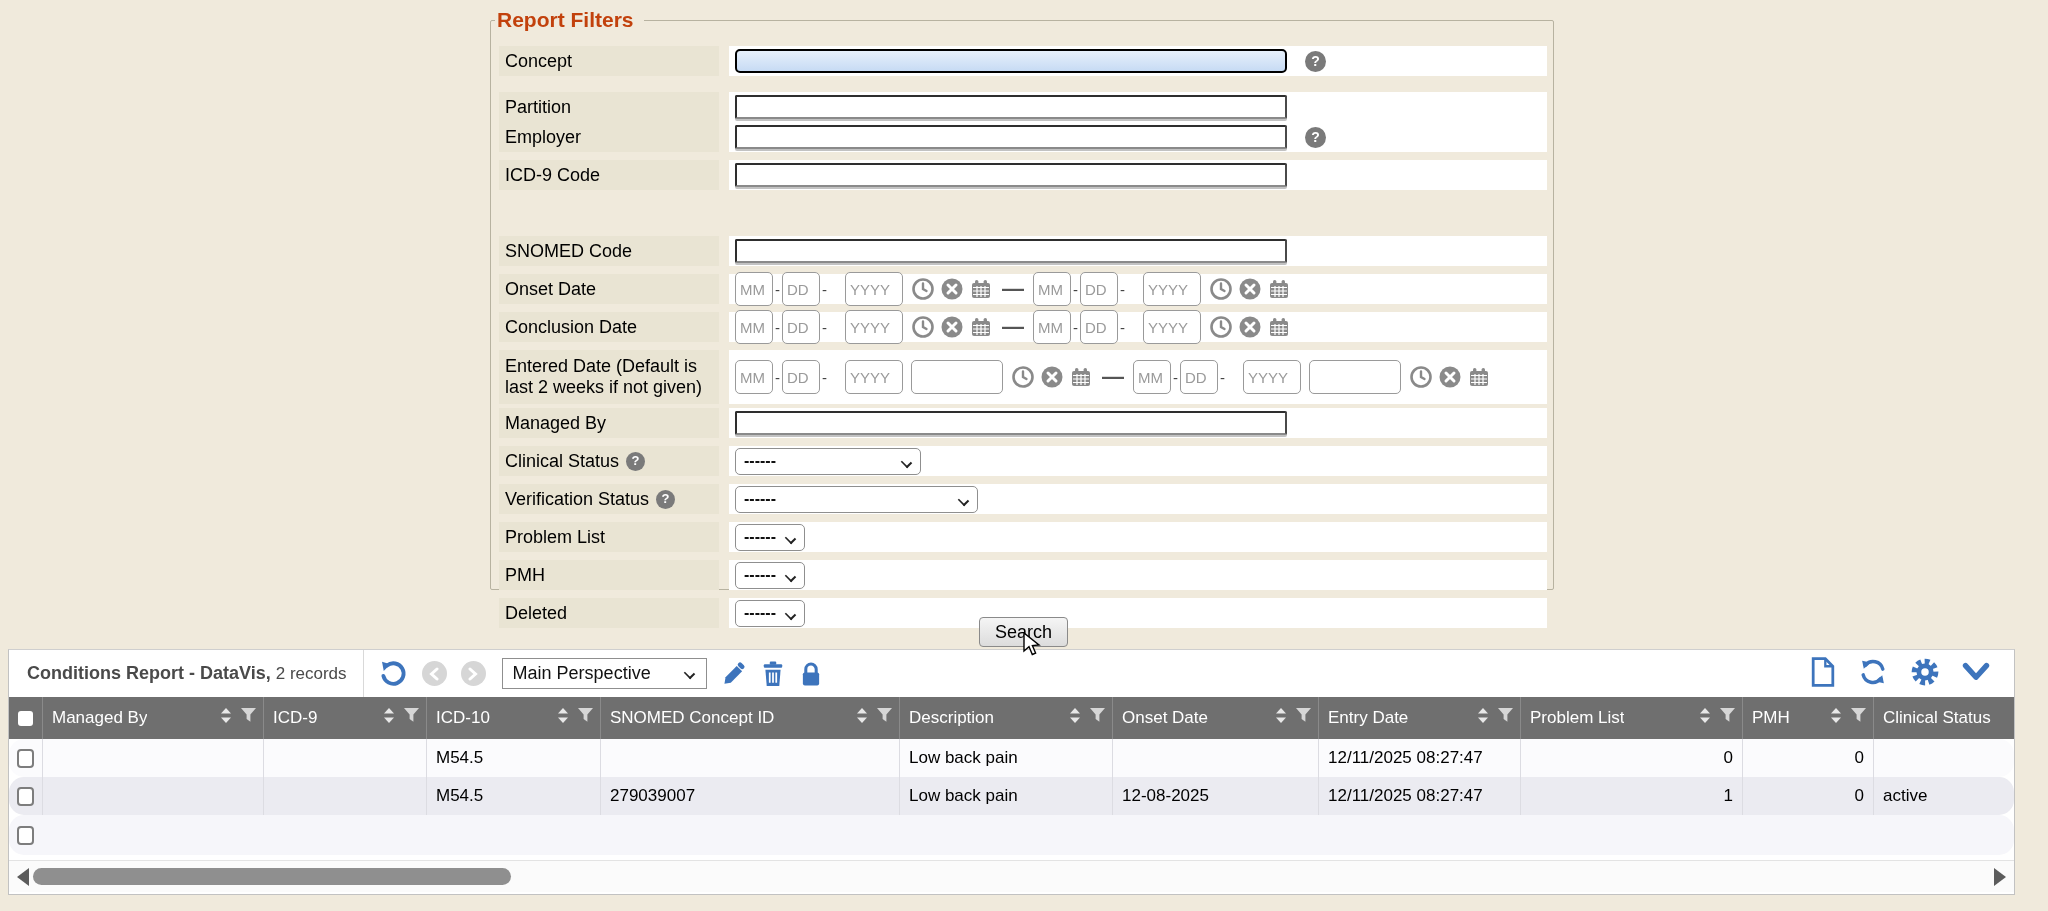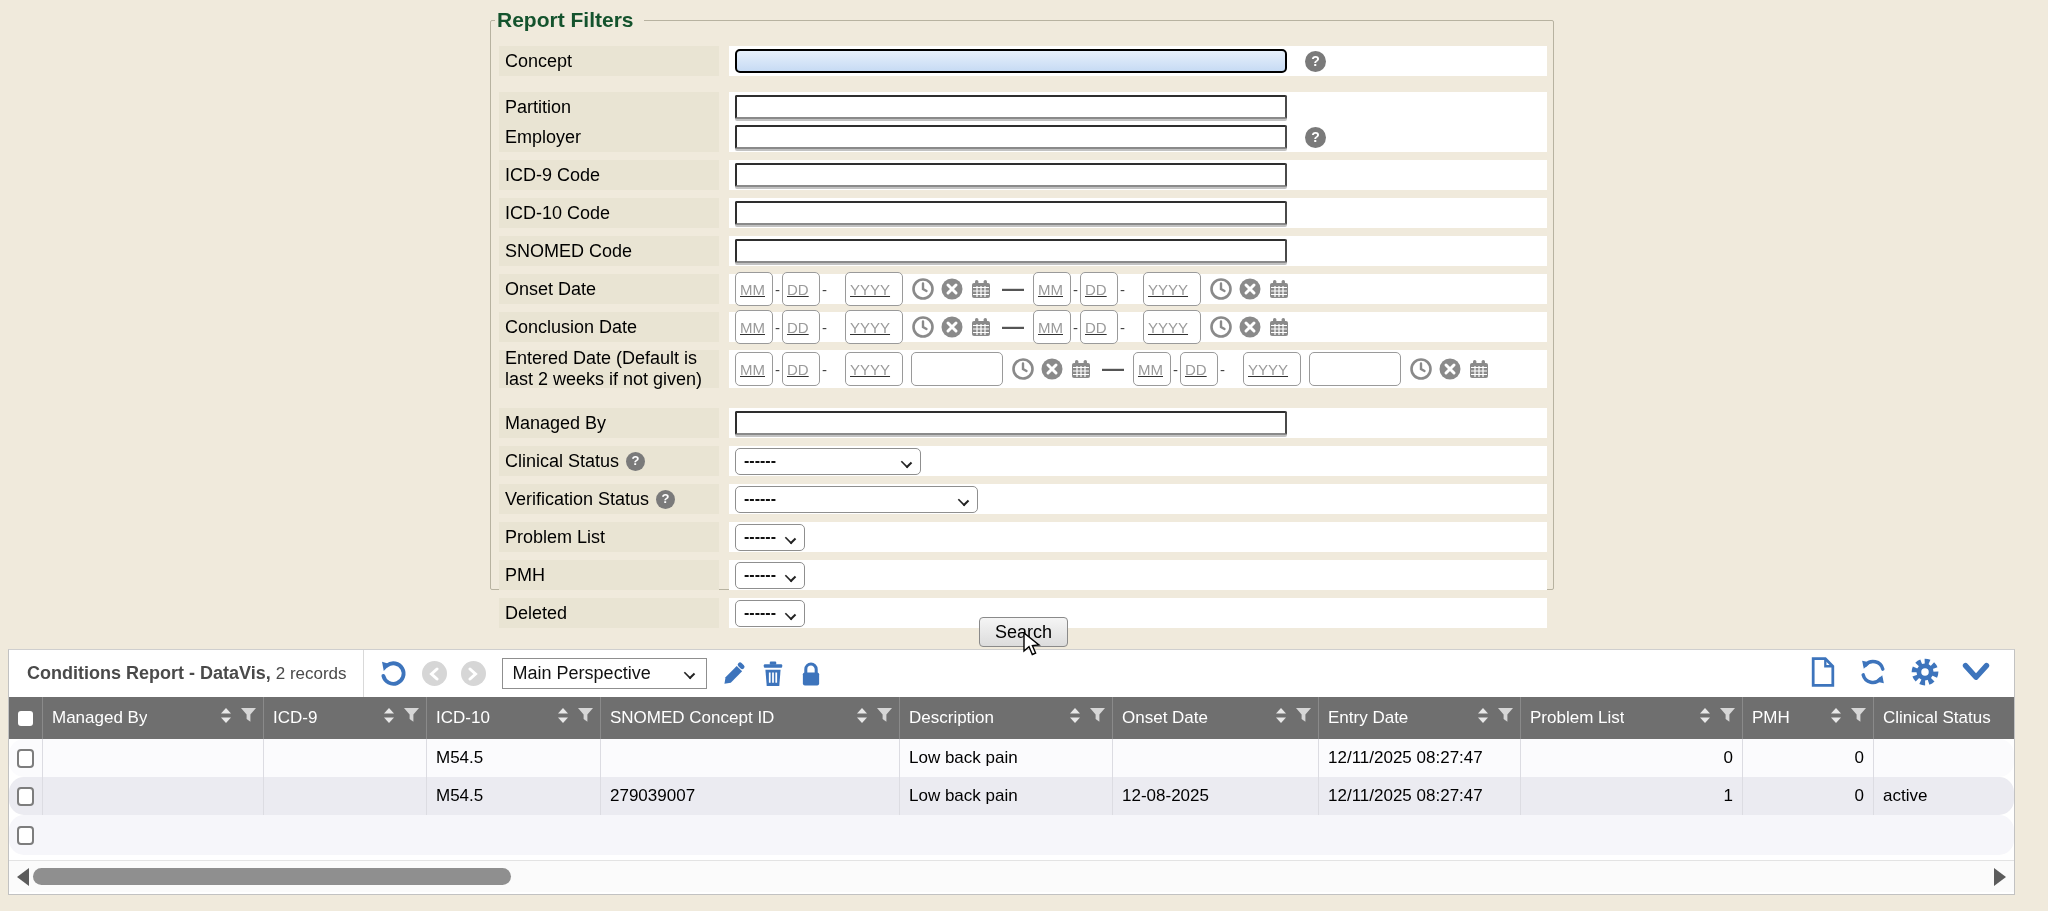--- a/index.html
+++ b/index.html
@@ -6,24 +6,24 @@
   html,body { width:2048px; height:911px; }
   body { font-family:"Liberation Sans", sans-serif; background:#f0eadc; position:relative; overflow:hidden; }
   .stage { position:absolute; top:0; left:0; width:2048px; height:911px; }
 
   
   .filter-fieldset {
     position:absolute; left:490px; top:8px; width:1064px; height:582px;
     border:1px solid #b7b2a0; border-radius:2px; background:transparent; padding:0;
   }
   .filter-fieldset legend {
-    margin-left:4px; padding:0 10px 0 2px; font-size:21px; font-weight:bold; color:#14532d;
+    margin-left:4px; padding:0 10px 0 2px; font-size:21px; font-weight:bold; color:#c2410c;
   }
   .frow { position:absolute; left:6px; width:1050px; height:30px; }
-  .frow.tall { height:38px; }
+  .frow.tall { height:54px; }
   .flabel {
     position:absolute; left:2px; top:0; width:220px; height:100%;
     background:#e9e4d3; display:flex; align-items:center; padding:0 6px;
     font-size:18px; color:#000; line-height:1.15;
   }
   .fbody {
     position:absolute; left:232px; top:0; width:818px; height:100%;
     background:#ffffff; display:flex; align-items:center; padding-left:6px;
   }
   .ftext {
@@ -38,21 +38,21 @@
     box-shadow:none;
   }
   .help-badge {
     width:21px; height:21px; border-radius:50%; background:#7a7a7a; color:#fff;
     font-size:14px; font-weight:bold; display:inline-flex; align-items:center; justify-content:center;
     margin-left:18px; flex:none;
   }
   .help-badge.inlabel { margin-left:7px; width:19px; height:19px; font-size:13px; }
   .din {
     height:24px; border:1px solid #9a9a9a; border-radius:5px; background:#fff;
-    font-size:15px; font-family:"Liberation Sans",sans-serif; color:#333; padding:16px 4px;text-decoration:underline;
+    font-size:15px; font-family:"Liberation Sans",sans-serif; color:#333; padding:16px 4px;
   }
   .din::placeholder { color:#9a9a9a; opacity:1; }
   .din.mm { width:38px; }
   .din.yy { width:58px;margin-left:16px; }
   .din.tm { width:92px; margin-left:8px; }
   .hy { color:#444; font-size:15px; margin:0 2px; }
   .icoset { display:inline-flex; align-items:center; gap:5px; margin-left:8px; }
   .icoset svg { display:block; }
   .rangedash { color:#555; font-size:22px; margin:0 9px; font-weight:bold; }
   .fselect {
@@ -149,28 +149,20 @@
 
     <div class="frow" style="top:128px">
       <div class="flabel">
           <span>ICD-9 Code</span>
         </div>
       <div class="fbody">
           <input class="ftext" style="">
         </div>
     </div>
 
-    <div class="frow" style="top:166px">
-      <div class="flabel">
-          <span>ICD-10 Code</span>
-        </div>
-      <div class="fbody">
-          <input class="ftext" style="">
-        </div>
-    </div>
 
     <div class="frow" style="top:204px">
       <div class="flabel">
           <span>SNOMED Code</span>
         </div>
       <div class="fbody">
           <input class="ftext" style="">
         </div>
     </div>
 

